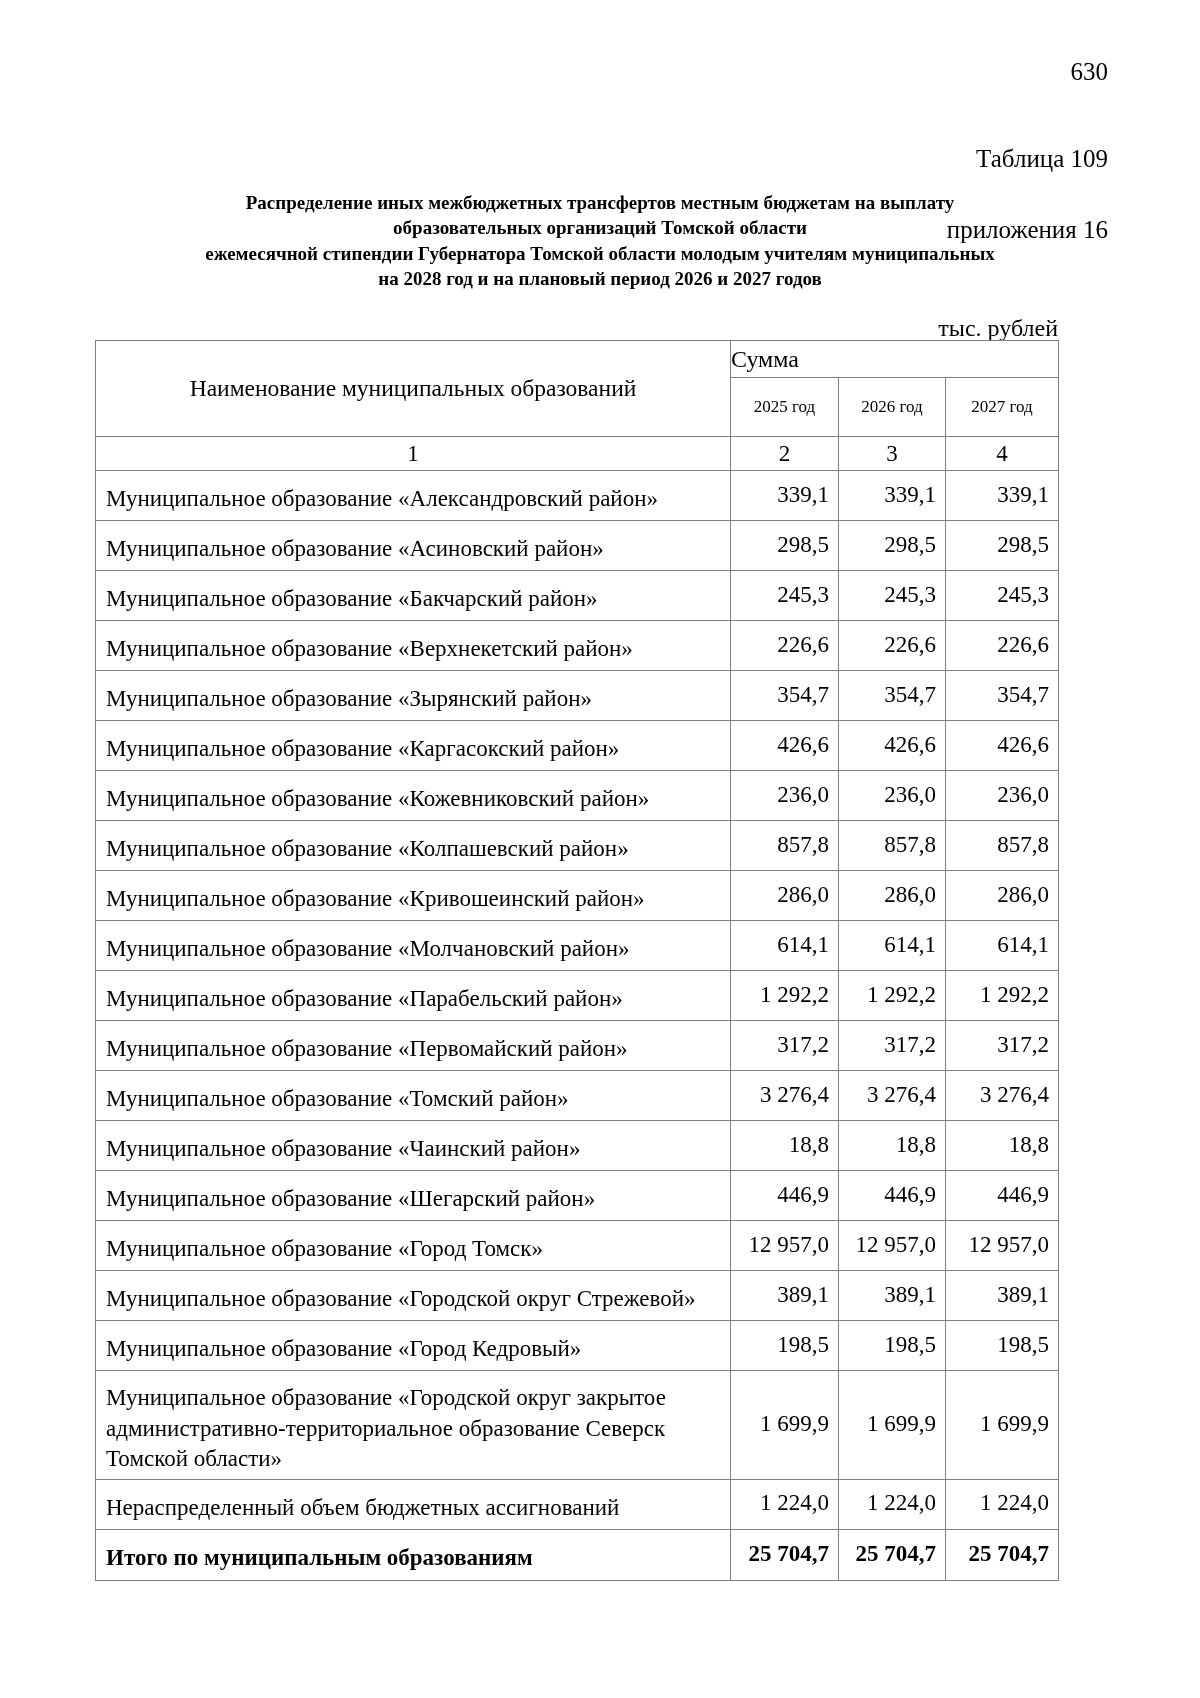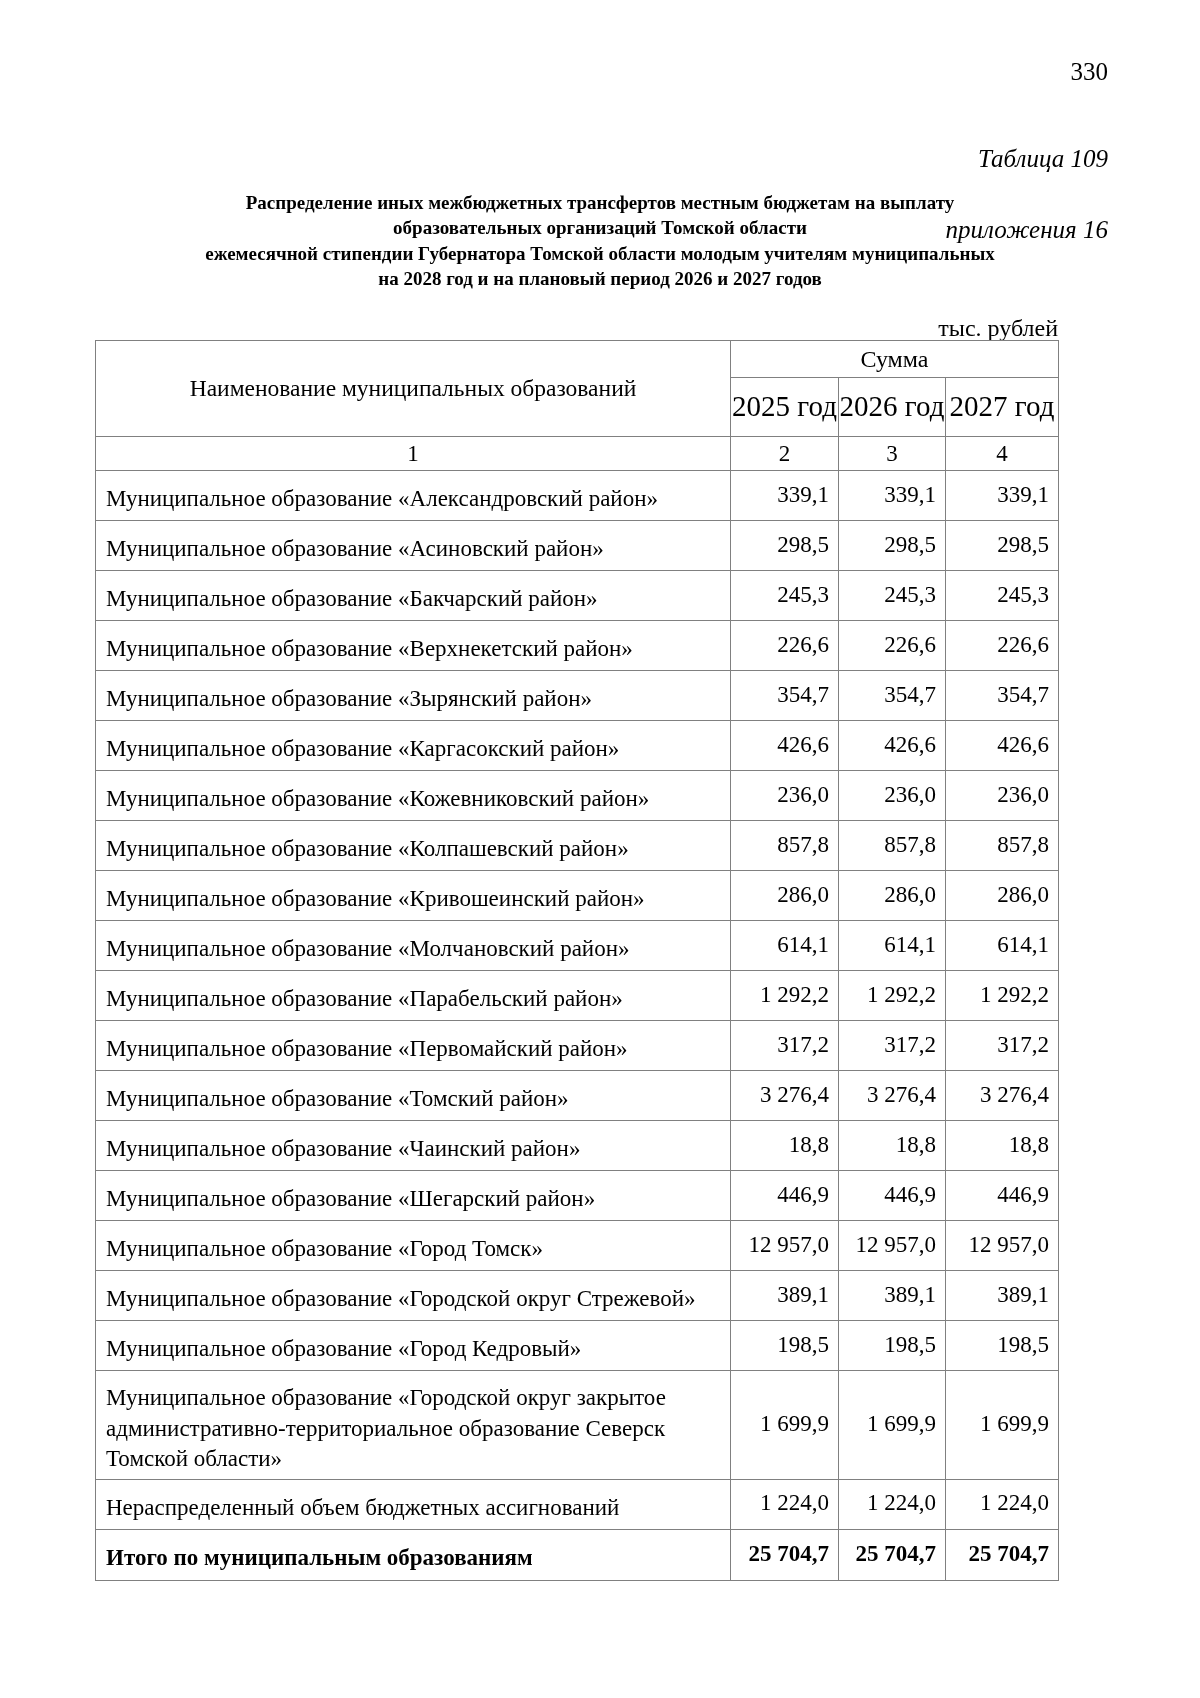--- a/index.html
+++ b/index.html
@@ -34,21 +34,21 @@
   }
   .doc-ref {
     position: absolute;
     top: 105px;
     right: 92px;
     font-size: 25px;
     line-height: 1.42;
     text-align: right;
     white-space: pre-line;
   }
-  .doc-ref div { white-space: nowrap; font-style: italic; }
+  .doc-ref div { white-space: nowrap; }
 
   
   .title {
     position: absolute;
     top: 190px;
     left: 100px;
     width: 1000px;
     text-align: center;
     font-weight: bold;
     font-size: 19px;
@@ -85,30 +85,30 @@
   .c-y2 { width: 107px; }
   .c-y3 { width: 113px; }
 
   .hdr-name {
     text-align: center;
     font-weight: bold;
     font-size: 23.5px;
     padding: 4px 8px;
   }
   .hdr-sum {
-    text-align: center;
+    text-align: left;
     font-weight: bold;
     font-size: 24px;
     height: 36px;
     padding: 1px 2px 3px;
   }
   .hdr-year {
     text-align: center;
     font-weight: bold;
-    font-size: 29px;
+    font-size: 17px;
     height: 58px;
     padding: 2px 4px;
     line-height: 1.22;
   }
   .numrow td {
     text-align: center;
     font-weight: bold;
     font-size: 23px;
     height: 33px;
     padding: 1px 4px 3px;
@@ -130,21 +130,21 @@
     font-weight: bold;
     height: 34px;
   }
   tbody tr.total td.name { padding-left: 10px; margin-top: 30px; }
 </style>
 </head>
 <body>
 
 <div class="page">
 
-  <div class="page-number">330</div>
+  <div class="page-number">630</div>
 
   <div class="doc-ref">
     <div>Таблица 109</div>
     <div>приложения 16</div>
   </div>
 
   <div class="title">
     <div>Распределение иных межбюджетных трансфертов местным бюджетам на выплату</div>
     <div>образовательных организаций Томской области</div>
     <div>ежемесячной стипендии Губернатора Томской области молодым учителям муниципальных</div>

